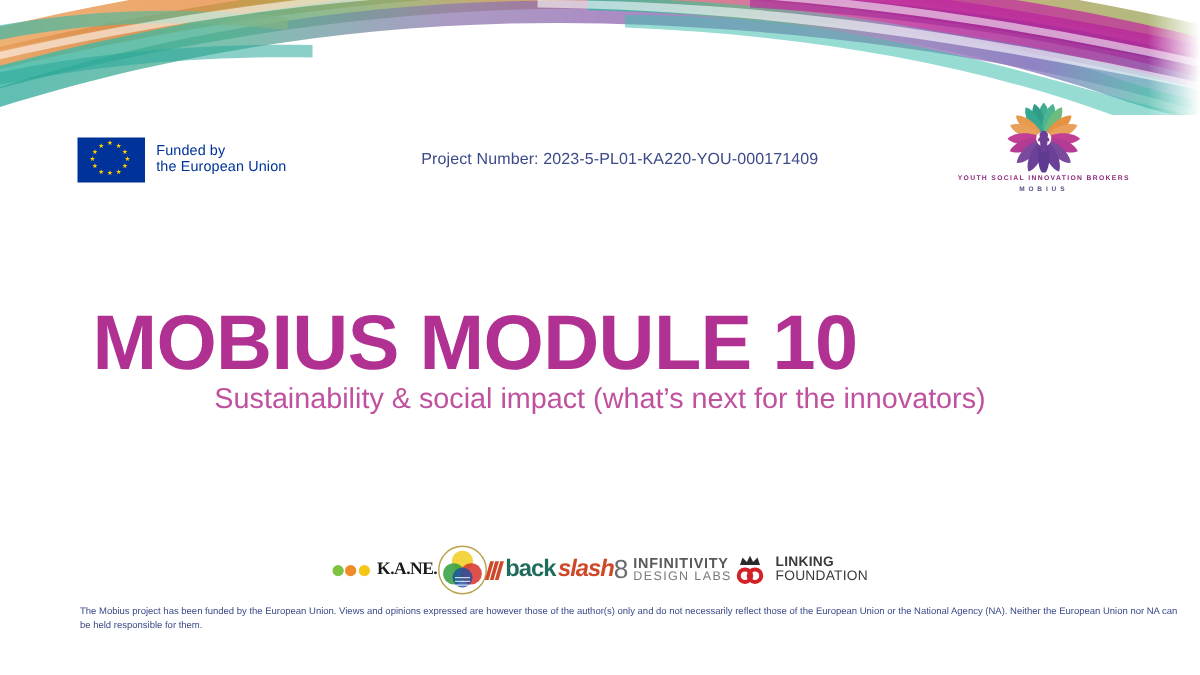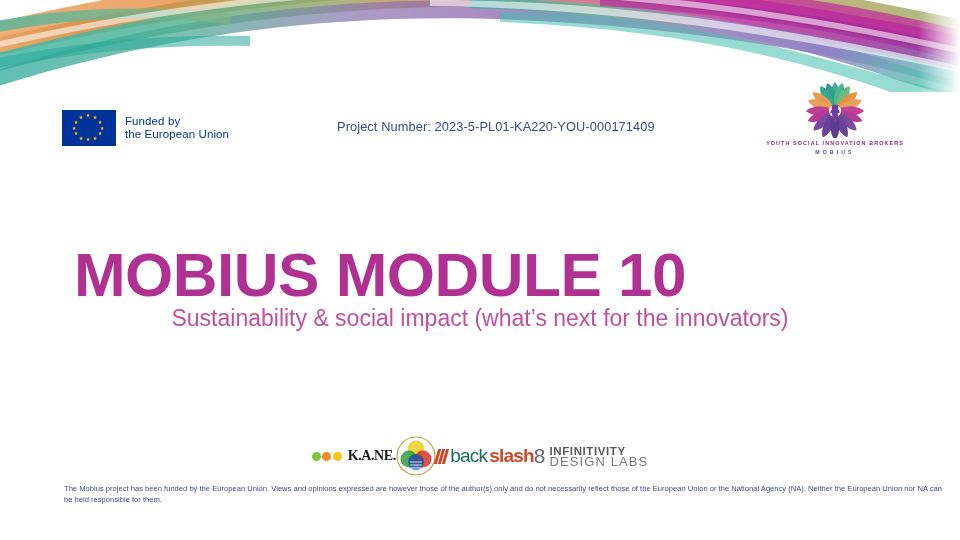--- a/index.html
+++ b/index.html
@@ -145,32 +145,32 @@
   .backslash { gap: 2px; }
   .backslash .slashes {
     display: flex; gap: 1.5px; margin-right: 2px;
   }
   .backslash .sl {
     width: 2.5px; height: 15px;
     background: #cf4828;
     transform: skewX(-16deg);
   }
   .bs-back {
-    font-size: 19px; font-weight: normal; color: #1f6b5c; letter-spacing: -0.8px;
+    font-size: 19px; font-weight: bold; color: #1f6b5c; letter-spacing: -0.8px;
   }
   .bs-slash {
-    font-size: 19px; font-weight: bold; color: #cf4828; letter-spacing: -0.8px;
+    font-size: 19px; font-weight: bold; color: #cf4828; letter-spacing: -0.8px; font-style: italic;
   }
 
   .infinitivity { gap: 4px; }
   .inf-glyph {
     font-size: 21px; color: #6b6b6b; line-height: 20px;
   }
   .inf-l1 { font-size: 11.5px; color: #59595b; letter-spacing: 0.6px; line-height: 12px; font-weight: bold; }
-  .inf-l2 { font-size: 13px; color: #7a7a7c; letter-spacing: 1.1px; line-height: 10px; }
+  .inf-l2 { font-size: 10px; color: #7a7a7c; letter-spacing: 1.1px; line-height: 10px; }
 
   .linking { gap: 5px; }
   .lf-l1 { font-size: 11px; color: #3a3a3a; font-weight: bold; letter-spacing: 0.2px; line-height: 11.5px; }
   .lf-l2 { font-size: 11px; color: #3a3a3a; letter-spacing: 0.2px; line-height: 11.5px; }
 
   
   .disclaimer {
     position: absolute;
     left: 64px;
     top: 484px;
@@ -361,16 +361,27 @@
   </div>
 
   <div class="partner infinitivity">
     <span class="inf-glyph">8</span>
     <span>
       <span class="inf-l1" style="display:block;">INFINITIVITY</span>
       <span class="inf-l2" style="display:block;">DESIGN LABS</span>
     </span>
   </div>
 
+  <div class="partner linking">
+    <svg width="30" height="30" viewBox="0 0 30 30">
+      <path d="M 7 11 L 9 5 L 12.5 8.5 L 15 3.5 L 17.5 8.5 L 21 5 L 23 11 Z" fill="#2b2b2b"></path>
+      <circle cx="11" cy="19.5" r="5" fill="none" stroke="#d42027" stroke-width="3.2"></circle>
+      <circle cx="19" cy="19.5" r="5" fill="none" stroke="#d42027" stroke-width="3.2"></circle>
+    </svg>
+    <span>
+      <span class="lf-l1" style="display:block;">LINKING</span>
+      <span class="lf-l2" style="display:block;">FOUNDATION</span>
+    </span>
+  </div>
 
 </div>
 
 <div class="disclaimer">The Mobius project has been funded by the European Union. Views and opinions expressed are however those of the author(s) only and do not necessarily reflect those of the European Union or the National Agency (NA). Neither the European Union nor NA can be held responsible for them.</div>
 
 </body></html>

